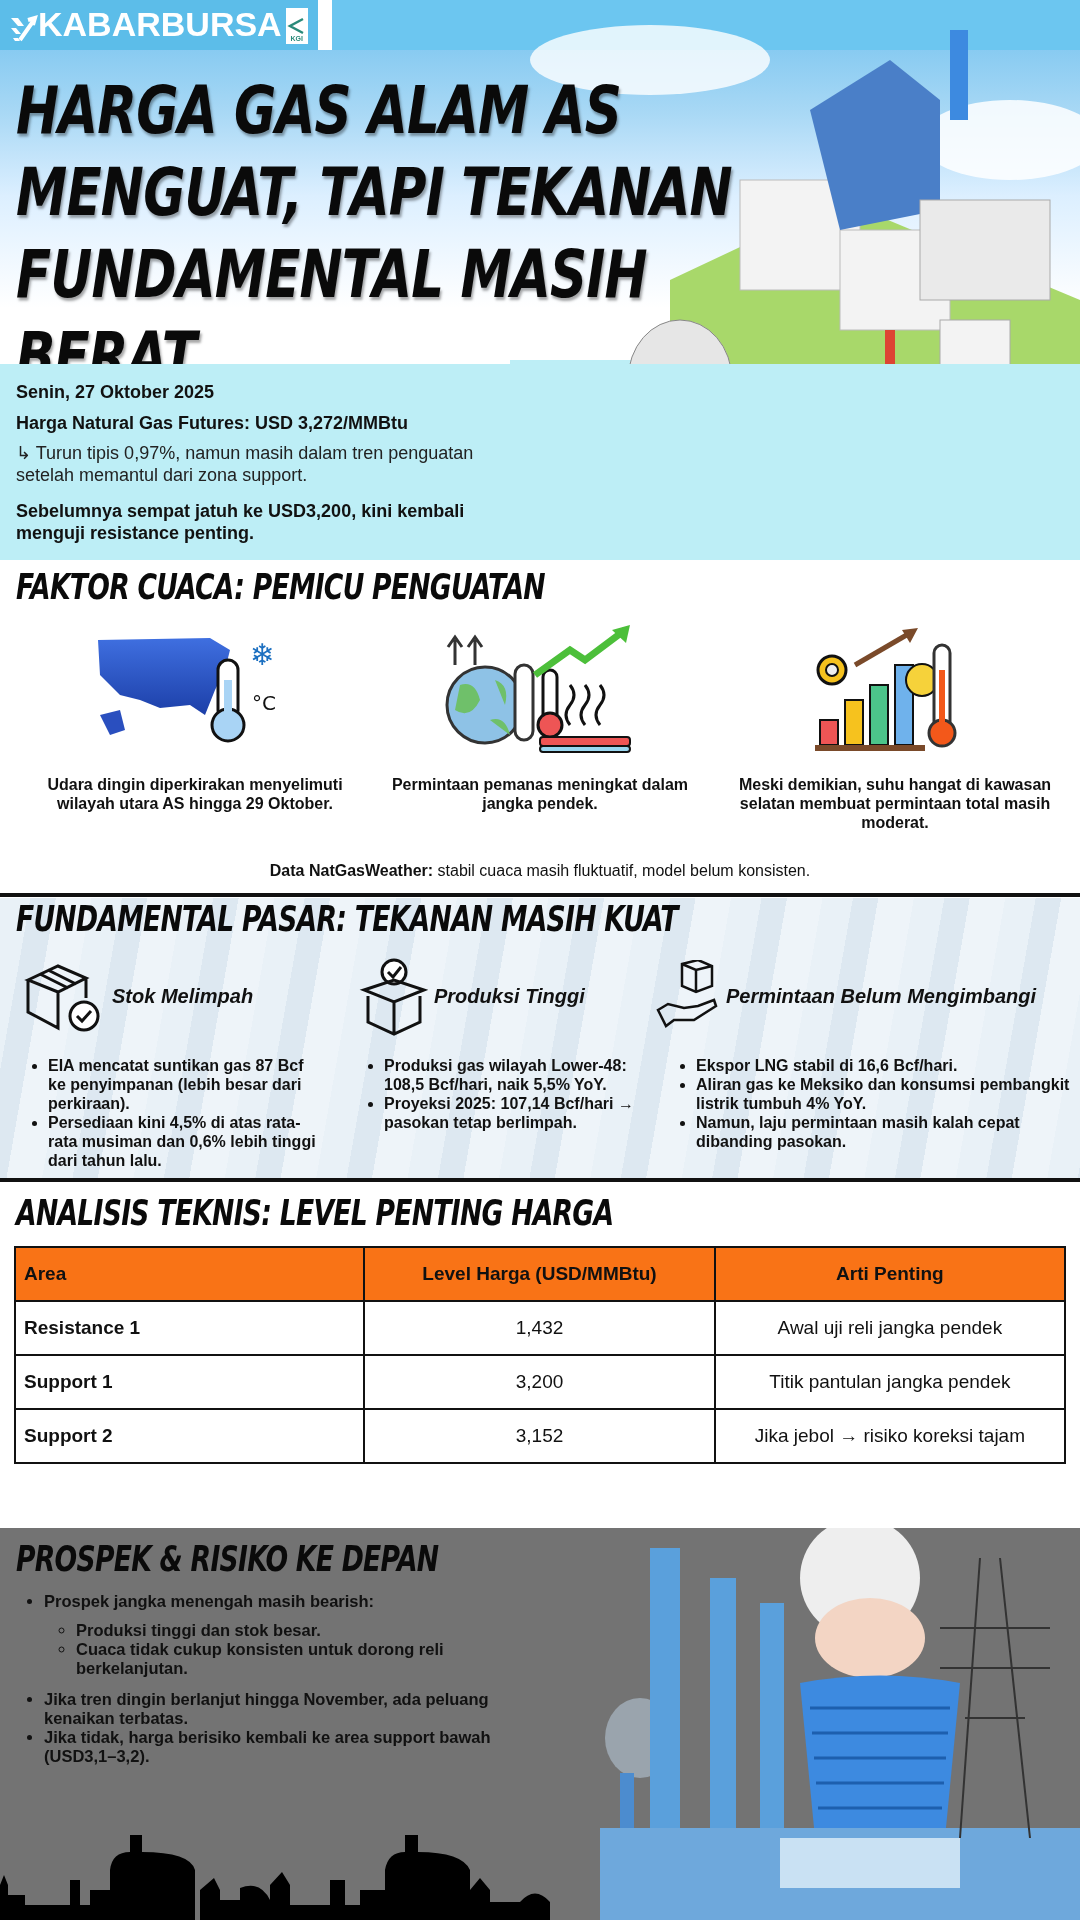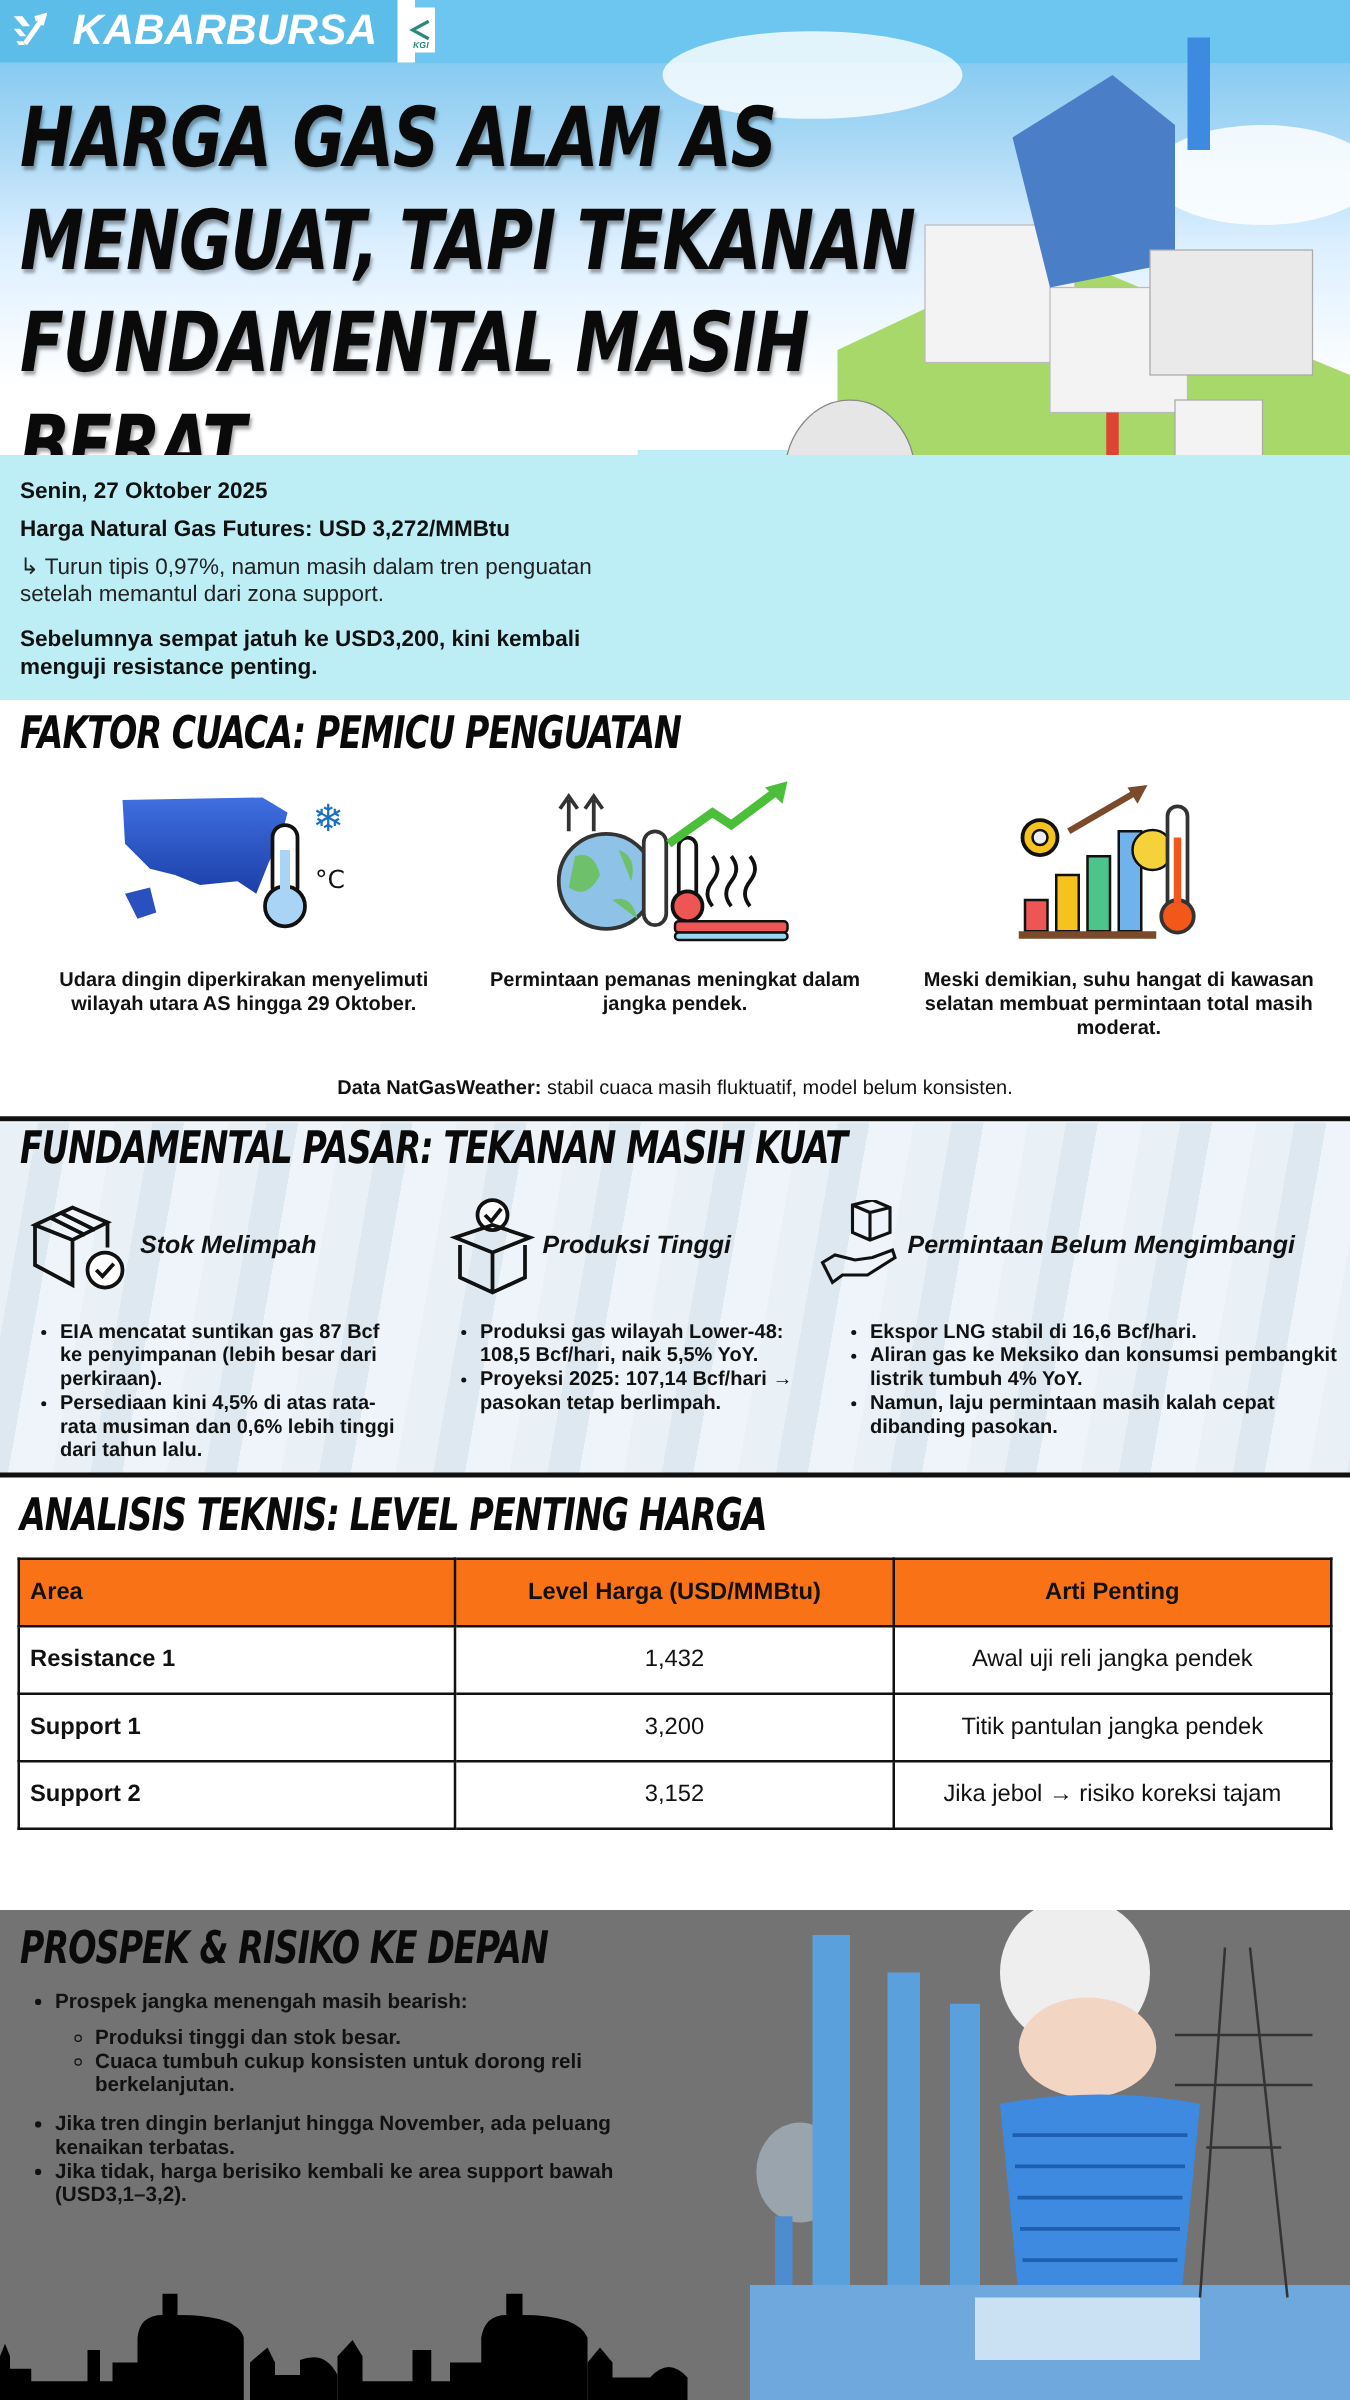--- a/index.html
+++ b/index.html
@@ -5,21 +5,21 @@
   * { box-sizing: border-box; margin: 0; padding: 0; }
   body { width: 1080px; height: 1920px; overflow: hidden; background: #fff; font-family: "Liberation Sans", sans-serif; color: #111; position: relative; }
   .cond { font-family: "DejaVu Sans", sans-serif; font-weight: 900; font-style: italic; transform-origin: left; letter-spacing: -1px; }
 
   
   .hero { position: absolute; left: 0; top: 0; width: 1080px; height: 560px; overflow: hidden;
     background: linear-gradient(180deg, #6ec0ee 0%, #a8d8f5 20%, #dcefff 35%, #ffffff 55%, #ffffff 100%); }
   .topbar { position: absolute; left: 0; top: 0; width: 1080px; height: 50px; background: #5cbde9; }
   .topbar .gap { position: absolute; left: 318px; top: 0; width: 14px; height: 50px; background: #fff; }
   .topbar .right { position: absolute; left: 332px; top: 0; right: 0; height: 50px; background: #6cc6f0; }
-  .logo { position: absolute; left: 8px; top: 4px; height: 40px; display: flex; align-items: center; gap: 20px; color: #fff; font-weight: 700; font-size: 34px; font-family: "Liberation Sans", sans-serif; letter-spacing: 0px; font-style: italic; }
+  .logo { position: absolute; left: 8px; top: 4px; height: 40px; display: flex; align-items: flex-end; gap: 0; color: #fff; font-weight: 700; font-size: 34px; font-family: "Liberation Sans", sans-serif; letter-spacing: 0px; }
   .logo .mark { width: 30px; height: 30px; position: relative; }
   .logo .kgi { width: 22px; height: 36px; background: #fff; color: #2a8a7a; font-size: 7px; text-align: center; display: flex; flex-direction: column; justify-content: flex-end; padding-bottom: 2px; margin-left: 4px; }
   .title { position: absolute; left: 16px; top: 70px; width: 700px; font-size: 66px; line-height: 82px; text-transform: uppercase; color: #0a0a0a; text-shadow: 2px 3px 3px rgba(0,0,0,0.35); }
   .title span { display: inline-block; transform: scaleX(0.78); transform-origin: left; white-space: nowrap; }
   .infobox { position: absolute; left: 0; top: 364px; width: 1080px; height: 196px; background: #bdeef6; }
   .infobox .txt { position: absolute; left: 16px; top: 18px; width: 500px; }
   .info-date { font-weight: 700; font-size: 18px; margin-bottom: 10px; }
   .info-price { font-weight: 700; font-size: 18px; margin-bottom: 8px; }
   .info-note { font-size: 18px; line-height: 22px; color: #222; margin-bottom: 14px; }
   .info-prev { font-weight: 700; font-size: 18px; line-height: 22px; }
@@ -291,21 +291,21 @@
     <rect x="40" y="320" width="480" height="92" fill="#6ea8dc"></rect>
     <rect x="220" y="330" width="180" height="50" fill="#c9e1f3"></rect>
     <path d="M420 50 L400 330 M440 50 L470 330 M380 120 H490 M380 160 H490 M405 210 H465" stroke="#333" stroke-width="2" fill="none"></path>
   </svg>
 
   <div class="sec-h cond" style="top:10px;"><span>PROSPEK &amp; RISIKO KE DEPAN</span></div>
   <ul>
     <li><span>Prospek jangka menengah masih bearish:</span>
       <ul>
         <li>Produksi tinggi dan stok besar.</li>
-        <li>Cuaca tumbuh cukup konsisten untuk dorong reli berkelanjutan.</li>
+        <li>Cuaca tidak cukup konsisten untuk dorong reli berkelanjutan.</li>
       </ul>
     </li>
     <li>Jika tren dingin berlanjut hingga November, ada peluang kenaikan terbatas.</li>
     <li>Jika tidak, harga berisiko kembali ke area support bawah (USD3,1–3,2).</li>
   </ul>
 
   <svg class="skyline" viewBox="0 0 600 110">
     <path d="M0 110 V75 L4 65 L8 75 V85 H25 V95 H70 V70 H80 V95 H90 V80 H110 V60 Q112 42 130 42 V25 H142 V42 Q190 42 195 60 V110 Z" fill="#000"></path>
     <path d="M200 110 V80 L214 68 L220 80 V90 H240 V78 Q260 70 270 90 V110 Z" fill="#000"></path>
     <path d="M270 110 V75 L282 62 L290 75 V95 H330 V70 H345 V95 H360 V80 H385 V60 Q388 42 405 42 V25 H418 V42 Q462 42 470 60 V110 Z" fill="#000"></path>

